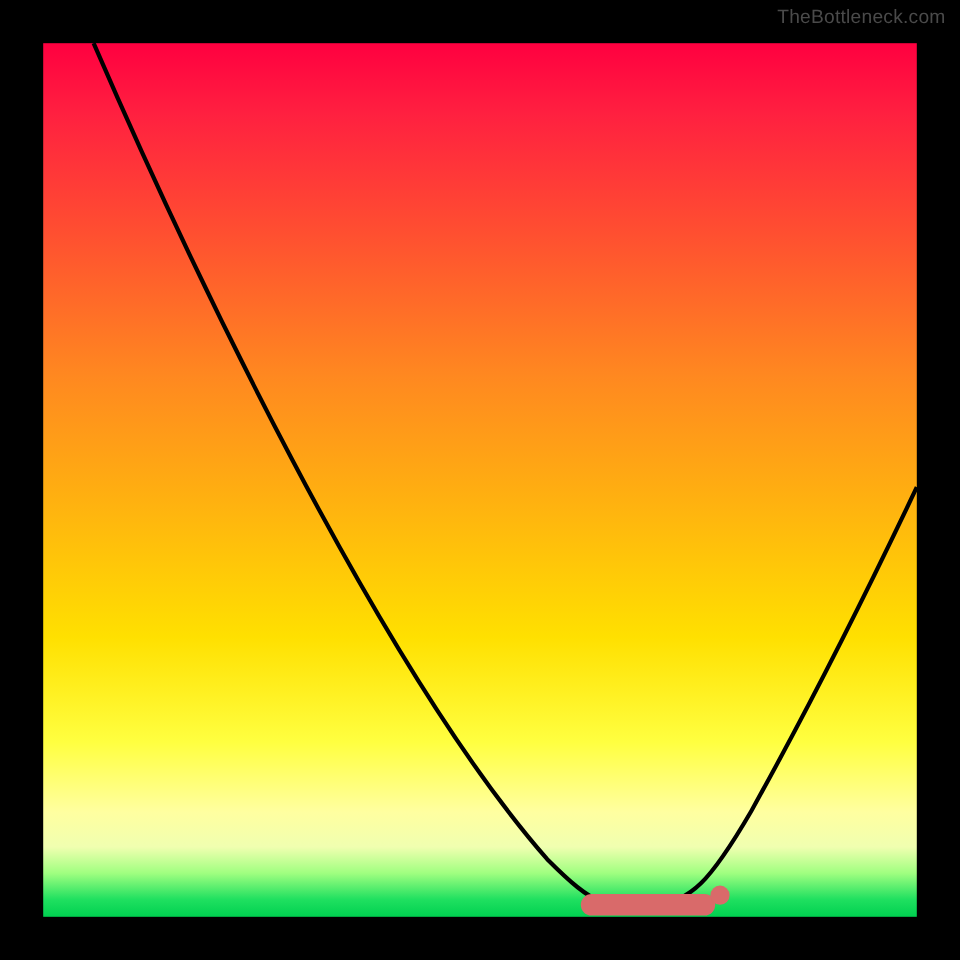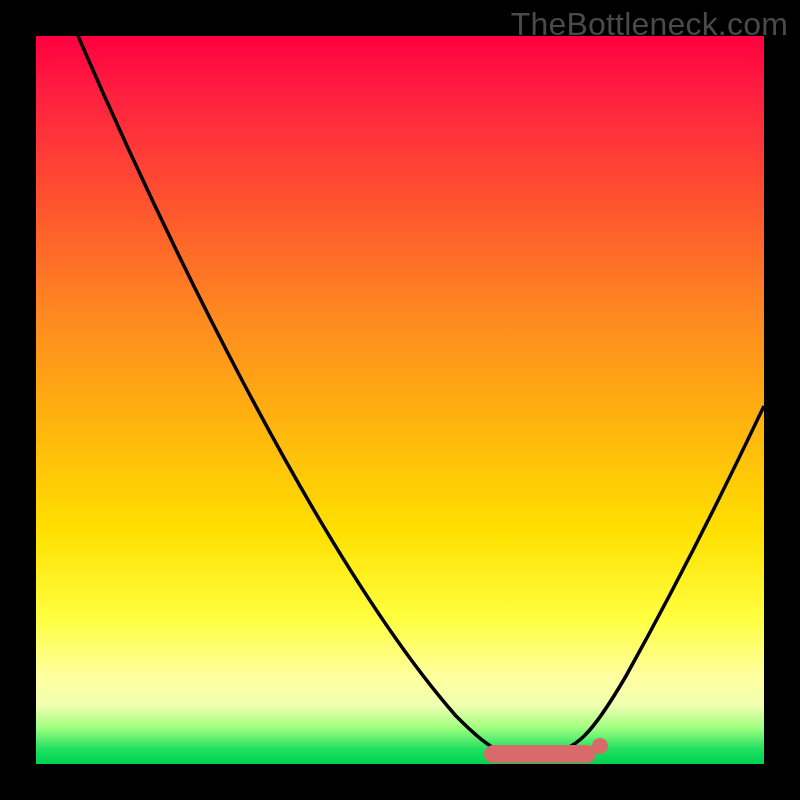--- a/index.html
+++ b/index.html
@@ -30,21 +30,21 @@
       #a0ff80 95%,
       #20e060 98%,
       #00d050 100%
     );
   }
   .watermark {
     position: absolute;
     top: 6px;
     right: 12px;
     color: #4a4a4a;
-    font-size: 32px;
+    font-size: 16px;
     font-weight: 400;
     letter-spacing: 0.2px;
   }
   svg.curve {
     position: absolute;
     left: 0;
     top: 0;
     width: 728px;
     height: 728px;
     overflow: visible;

